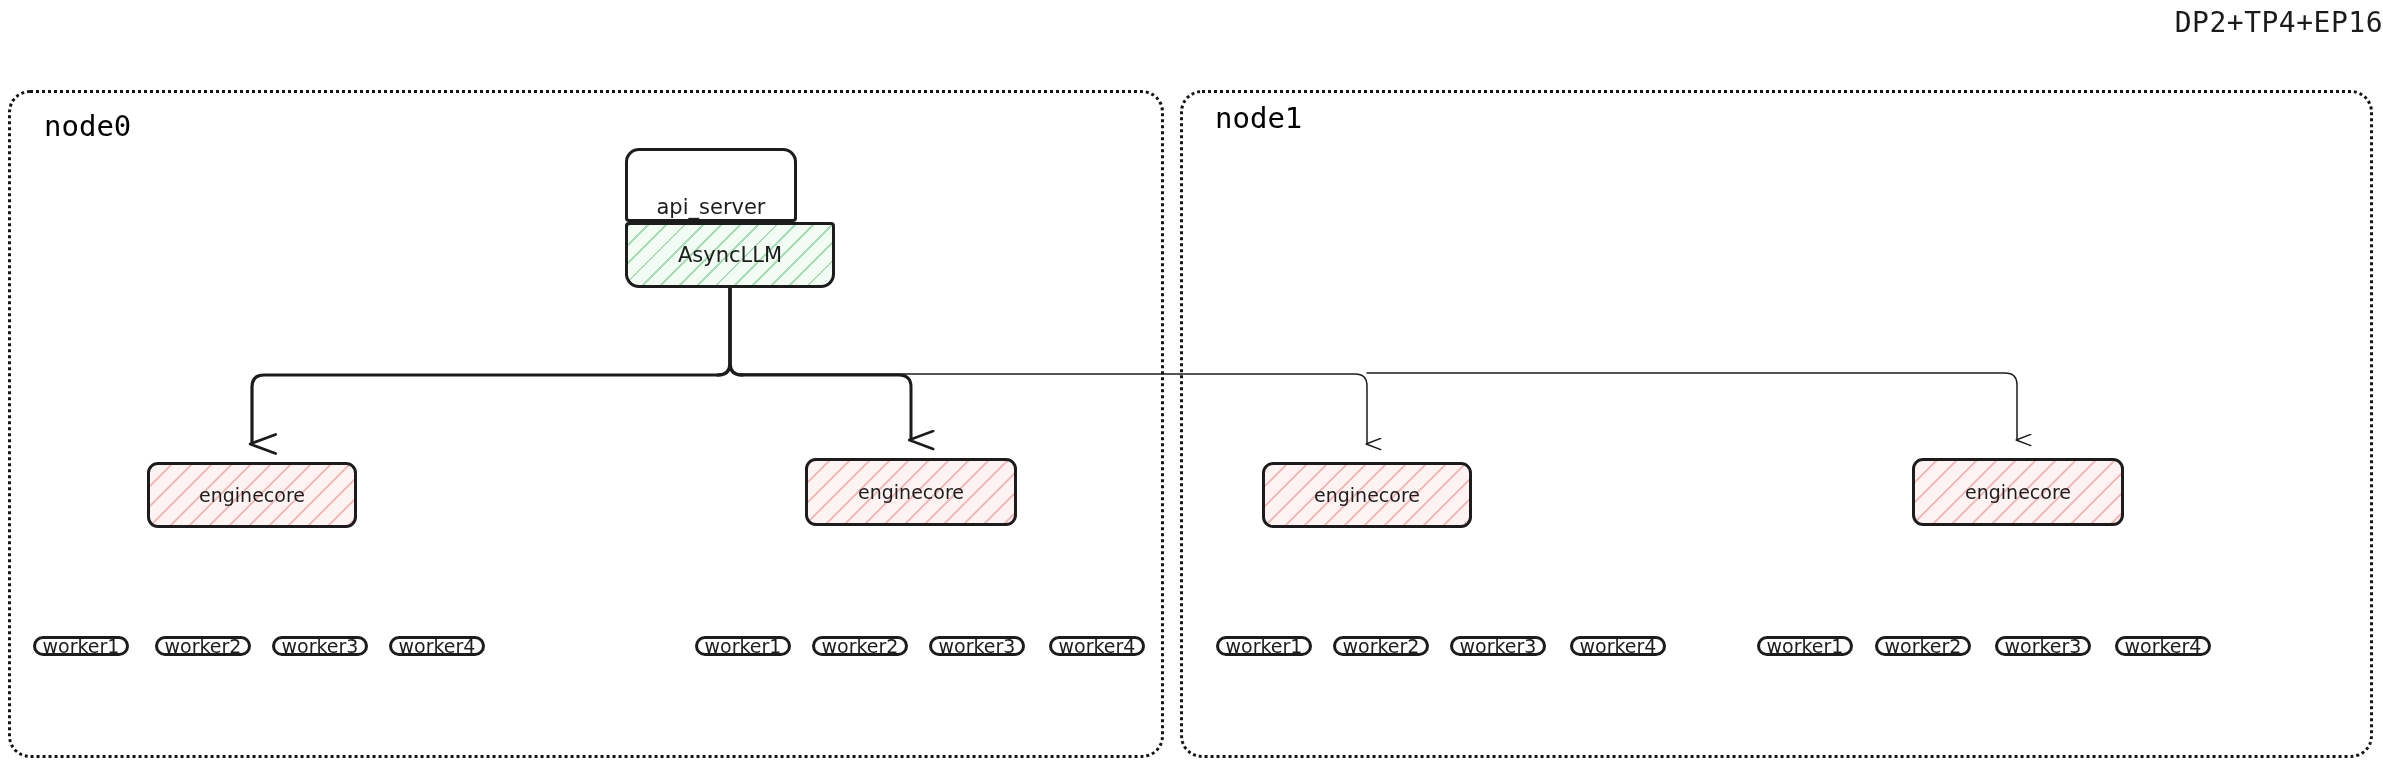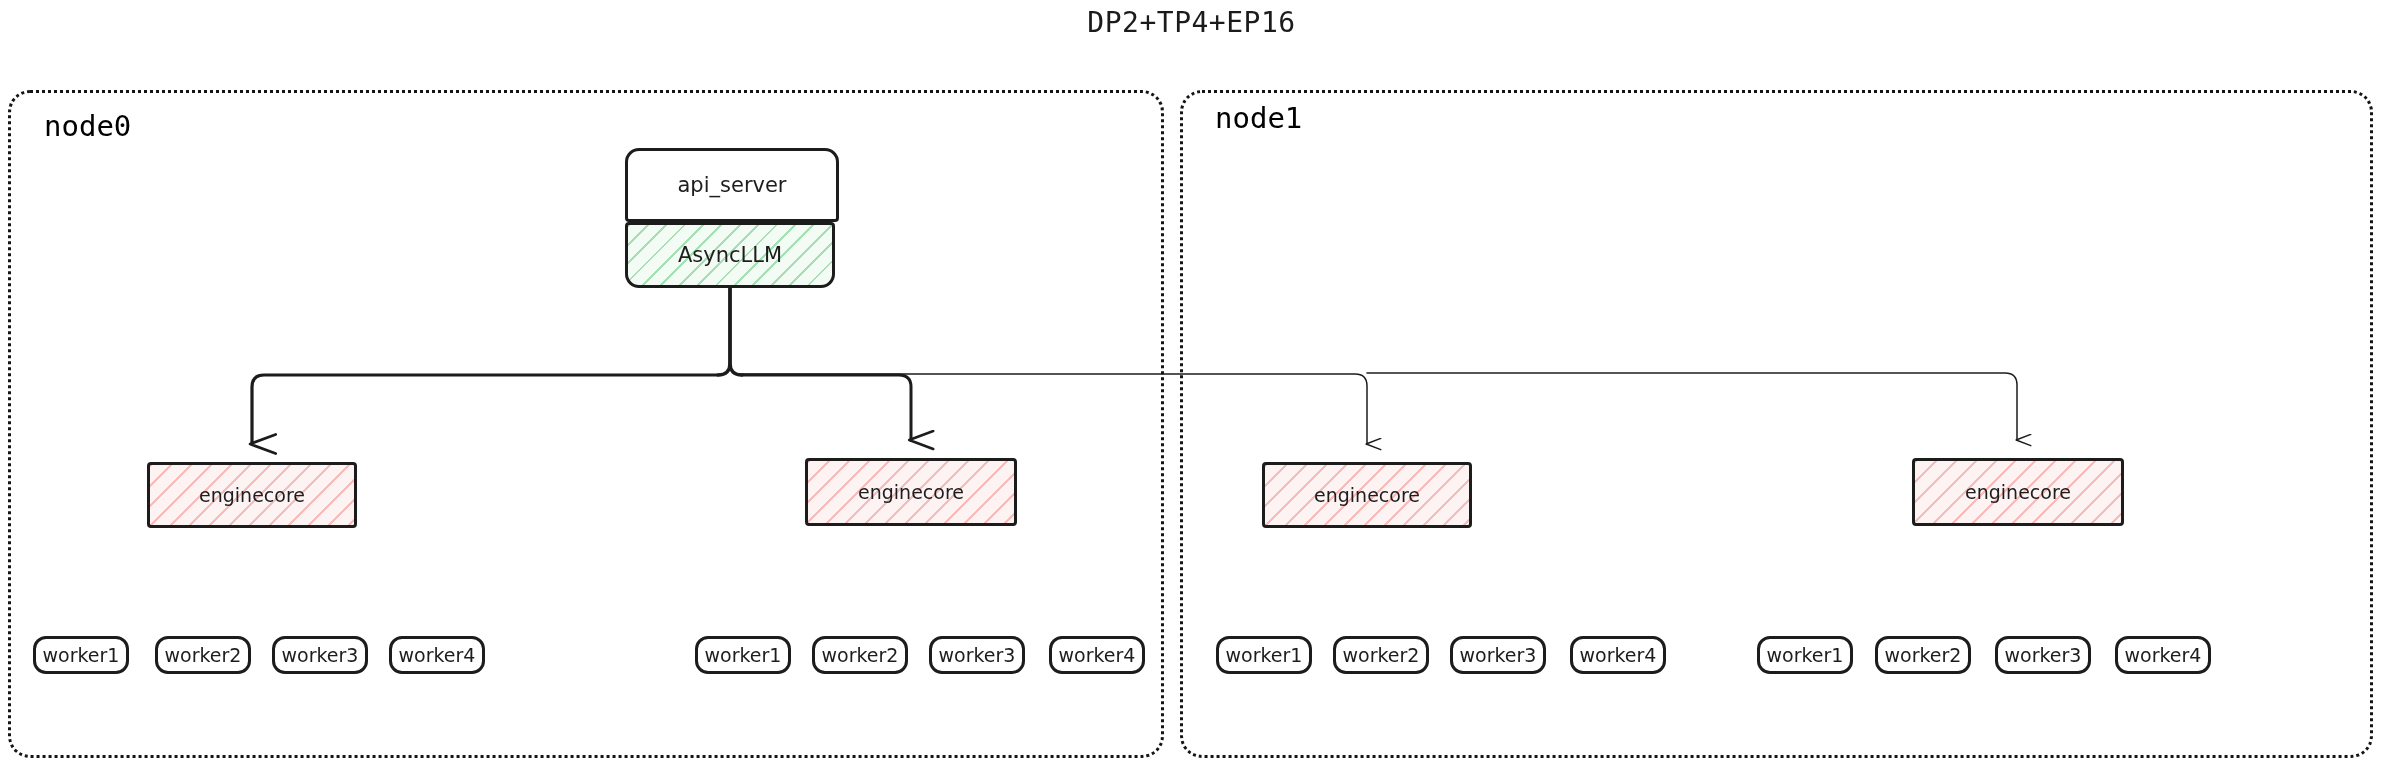--- a/index.html
+++ b/index.html
@@ -17,21 +17,21 @@
     background: #ffffff;
     overflow: hidden;
   }
 
   
   #diagram-title {
     position: absolute;
     left: 0;
     top: 6px;
     width: 2383px;
-    text-align: center;
+    text-align: right;
     font-family: "DejaVu Sans Mono", monospace;
     font-size: 28px;
     letter-spacing: 0.5px;
     color: #1b1b1b;
     white-space: pre;
   }
 
   
   .node-box {
     position: absolute;
@@ -78,35 +78,35 @@
     background-image: repeating-linear-gradient(
       135deg,
       #a6dfb4 0px, #a6dfb4 2px,
       rgba(0,0,0,0) 2px, rgba(0,0,0,0) 13px
     );
     align-items: center;
   }
 
   
   .box-engine {
-    border-radius: 4px;
+    border-radius: 11px;
     font-size: 19px;
     background-color: #fdf3f3;
     background-image: repeating-linear-gradient(
       135deg,
       #f6bcbc 0px, #f6bcbc 2px,
       rgba(0,0,0,0) 2px, rgba(0,0,0,0) 14px
     );
   }
 
   
   .box-worker {
     border-radius: 13px;
     font-size: 19px;
-    height: 38px;
+    height: 20px;
     background: #ffffff;
   }
 
   
   #edges {
     position: absolute;
     left: 0;
     top: 0;
     width: 2383px;
     height: 773px;
@@ -138,21 +138,21 @@
     <path d="M742,375 L899,375 Q911,375 911,387 L911,440" fill="none" stroke="#1c1c1c" stroke-width="3.0" stroke-linecap="round" marker-end="url(#ah-bold)"></path>
 
     <path d="M742,374 L1355,374 Q1367,374 1367,386 L1367,444" fill="none" stroke="#1c1c1c" stroke-width="1.5" stroke-linecap="round" marker-end="url(#ah-thin)"></path>
 
     <path d="M1367,373 L2005,373 Q2017,373 2017,385 L2017,440" fill="none" stroke="#1c1c1c" stroke-width="1.5" stroke-linecap="round" marker-end="url(#ah-thin)"></path>
   </svg>
 
   <div class="node-box" style="left:8px; top:90px; width:1156px; height:668px;"></div>
   <div class="node-label" style="left:44px; top:109px;">node0</div>
 
-  <div class="sbox box-api" style="left:625px; top:148px; width:214px; height:74px;">
+  <div class="sbox box-api" style="left:625px; top:148px; width:172px; height:74px;align-items:flex-end;">
     <span class="lbl">api_server</span>
   </div>
 
   <div class="sbox box-async" style="left:625px; top:222px; width:210px; height:66px;">
     <span class="lbl">AsyncLLM</span>
   </div>
 
   <div class="sbox box-engine" style="left:147px; top:462px; width:210px; height:66px;">
     <span class="lbl">enginecore</span>
   </div>

